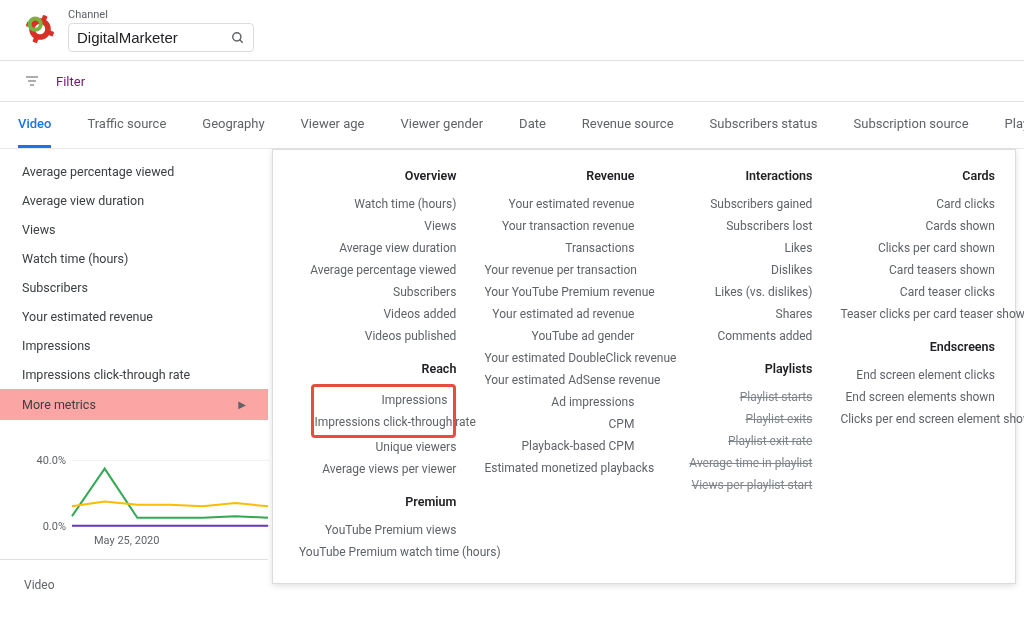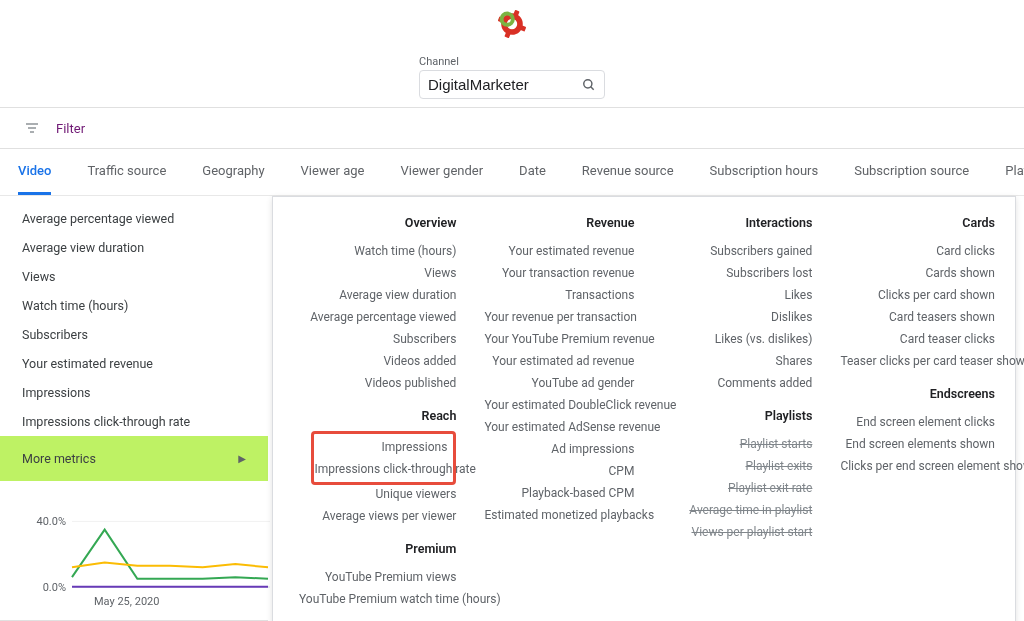--- a/index.html
+++ b/index.html
@@ -10,21 +10,20 @@
       background: #fff;
       width: 1024px;
       height: 621px;
       overflow: hidden;
     }
     .header {
       display: flex;
       align-items: center;
       padding: 8px 24px;
       gap: 12px;
-      flex-direction: column;
     }
     .logo-icon svg { width: 32px; height: 32px; }
     .channel-block { display: flex; flex-direction: column; }
     .channel-label { font-size: 11px; color: #5f6368; }
     .channel-input-wrap {
       display: flex;
       align-items: center;
       border: 1px solid #dadce0;
       border-radius: 4px;
       padding: 5px 8px;
@@ -78,24 +77,24 @@
     .metric-item {
       padding: 7px 22px;
       font-size: 12.5px;
       color: #3c4043;
       cursor: pointer;
     }
     .more-metrics {
       display: flex;
       justify-content: space-between;
       align-items: center;
-      padding: 15px 22px;
+      padding: 8px 22px;
       font-size: 12.5px;
       color: #3c4043;
-      background: #bef264;
+      background: #fca5a5;
       cursor: pointer;
     }
     .chart-area {
       padding: 18px 14px 0 32px;
     }
     .chart-svg { width: 242px; height: 110px; }
     .y-tick { font-size: 11px; fill: #5f6368; }
     .x-tick { font-size: 11px; fill: #5f6368; }
     .video-label {
       padding: 18px 0 0 24px;
@@ -186,21 +185,21 @@
 </div>
 
 <div class="tabs">
   <div class="tab active">Video</div>
   <div class="tab">Traffic source</div>
   <div class="tab">Geography</div>
   <div class="tab">Viewer age</div>
   <div class="tab">Viewer gender</div>
   <div class="tab">Date</div>
   <div class="tab">Revenue source</div>
-  <div class="tab">Subscription hours</div>
+  <div class="tab">Subscribers status</div>
   <div class="tab">Subscription source</div>
   <div class="tab">Playlist</div>
 </div>
 
 <div class="content">
   <div class="left-panel">
     <div id="left-metrics-list">
         <div class="metric-item">Average percentage viewed</div>
         <div class="metric-item">Average view duration</div>
         <div class="metric-item">Views</div>

